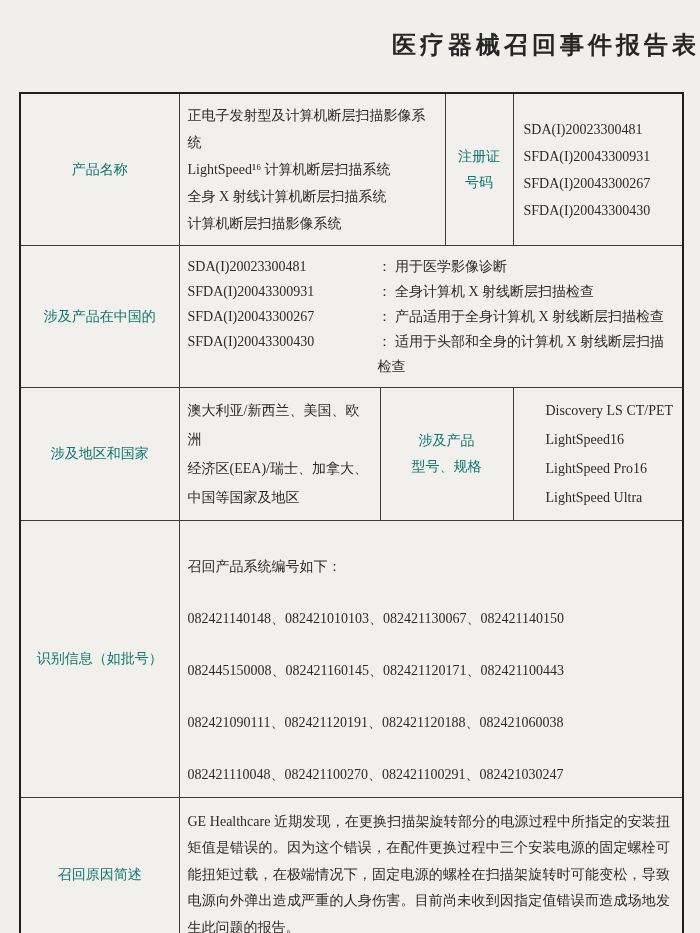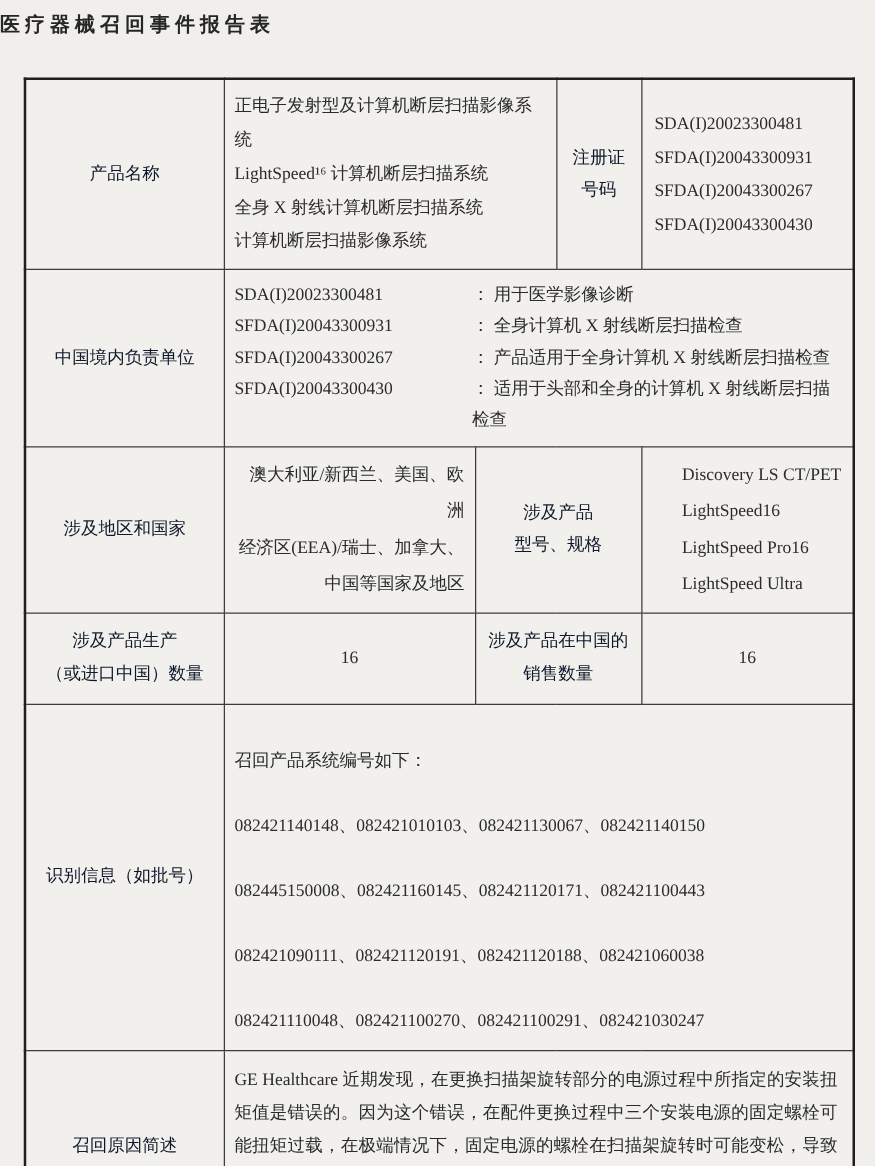--- a/index.html
+++ b/index.html
@@ -6,23 +6,23 @@
     margin: 0;
     padding: 0;
     width: 700px;
     height: 933px;
     background: #f0efeb;
     overflow: hidden;
     font-family: "Liberation Serif", "DejaVu Serif", serif;
     color: #2b2b2b;
   }
   .page-title {
-    margin-top: 10px;
-    text-align: left;
-    font-size: 16px;
+    margin-top: 29px;
+    text-align: right;
+    font-size: 24px;
     font-weight: bold;
     letter-spacing: 4px;
     color: #262626;
     font-family: "Liberation Sans", "DejaVu Sans", sans-serif;
   }
   table.report {
     border-collapse: collapse;
     table-layout: fixed;
     width: 663px;
     margin: 31px 0 0 19px;
@@ -36,29 +36,29 @@
     overflow: hidden;
   }
   table.report {
     border: 2px solid #1f1f1f;
   }
   td.hdr {
     text-align: center;
     white-space: pre-line;
     line-height: 26px;
     font-size: 15px;
-    color: #0f172a;
+    color: #0f766e;
   }
   td.cell-left { padding-left: 18px; }
   .lines div { line-height: 27px; }
   .reg-numbers div { line-height: 27px; }
   .scope-line { display: flex; line-height: 25px; }
   .scope-cert { width: 190px; flex: 0 0 190px; }
   .region-cell {
-    text-align: right;
+    text-align: left;
     white-space: pre-line;
     line-height: 29px;
   }
   .models div { line-height: 29px; margin-left: 20px; }
   .qty { text-align: center; font-size: 14px; }
   .serials div { line-height: 28px; margin-top: 24px; }
   .reason-text {
     line-height: 26.5px;
     text-align: justify;
     padding-right: 4px;
@@ -98,21 +98,21 @@
         <div>SFDA(I)20043300267</div>
         <div>SFDA(I)20043300430</div>
       </div>
     </td>
   </tr>
 
 
 
 
   <tr>
-    <td class="hdr" style="height:102px">中国境内负责单位</td>
+    <td class="hdr" style="height:102px">涉及产品在中国的</td>
     <td colspan="4" class="cell-left">
       <div class="scope-line">
         <span class="scope-cert">SDA(I)20023300481</span>
         <span>： 用于医学影像诊断</span>
       </div>
       <div class="scope-line">
         <span class="scope-cert">SFDA(I)20043300931</span>
         <span>： 全身计算机 X 射线断层扫描检查</span>
       </div>
       <div class="scope-line">
@@ -136,28 +136,20 @@
     <td style="padding-left:12px">
       <div class="models">
         <div>Discovery LS CT/PET</div>
         <div>LightSpeed16</div>
         <div>LightSpeed Pro16</div>
         <div>LightSpeed Ultra</div>
       </div>
     </td>
   </tr>
 
-  <tr>
-    <td class="hdr" style="height:56px">涉及产品生产
-（或进口中国）数量</td>
-    <td class="qty">16</td>
-    <td colspan="2" class="hdr" style="font-size:14px">涉及产品在中国的
-销售数量</td>
-    <td class="qty">16</td>
-  </tr>
 
   <tr>
     <td class="hdr" style="height:140px">识别信息（如批号）</td>
     <td colspan="4" class="cell-left">
       <div class="serials">
         <div>召回产品系统编号如下：</div>
         <div>082421140148、082421010103、082421130067、082421140150</div>
         <div>082445150008、082421160145、082421120171、082421100443</div>
         <div>082421090111、082421120191、082421120188、082421060038</div>
         <div>082421110048、082421100270、082421100291、082421030247</div>

